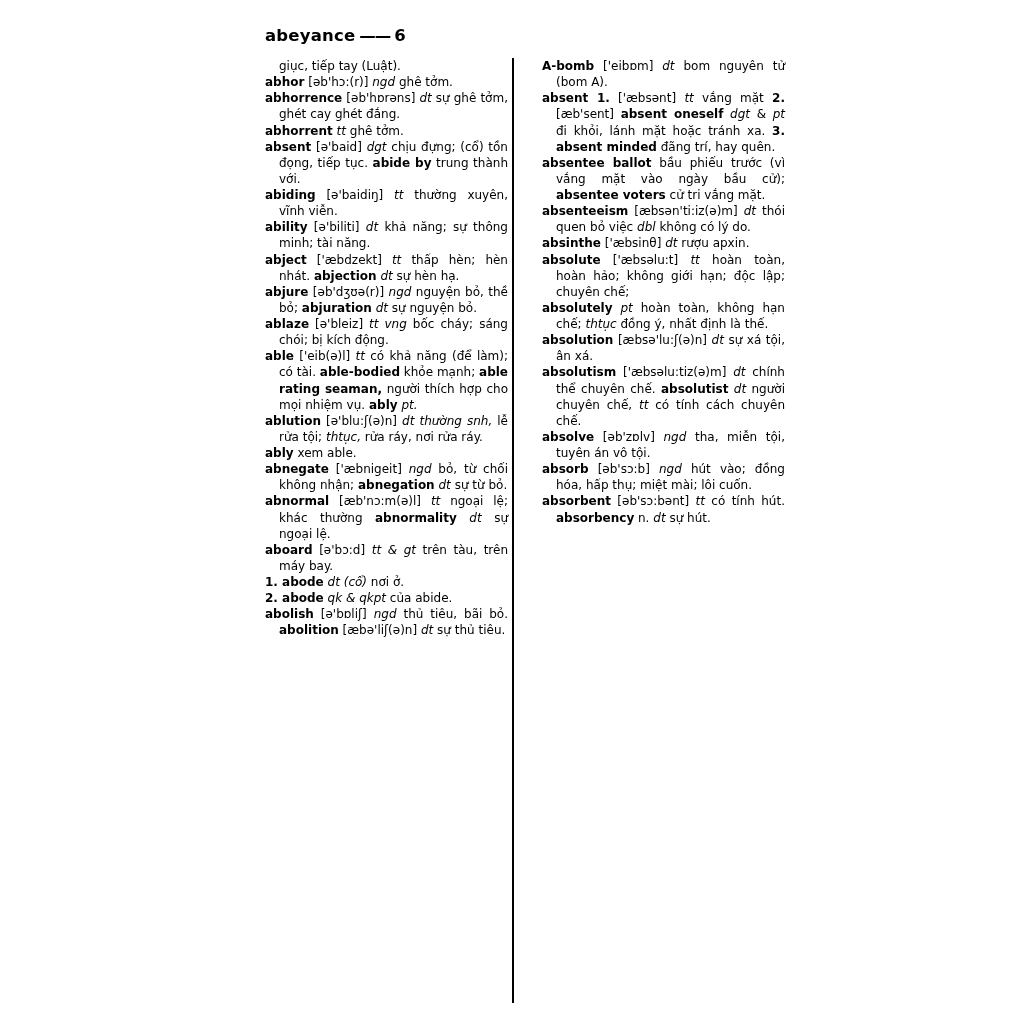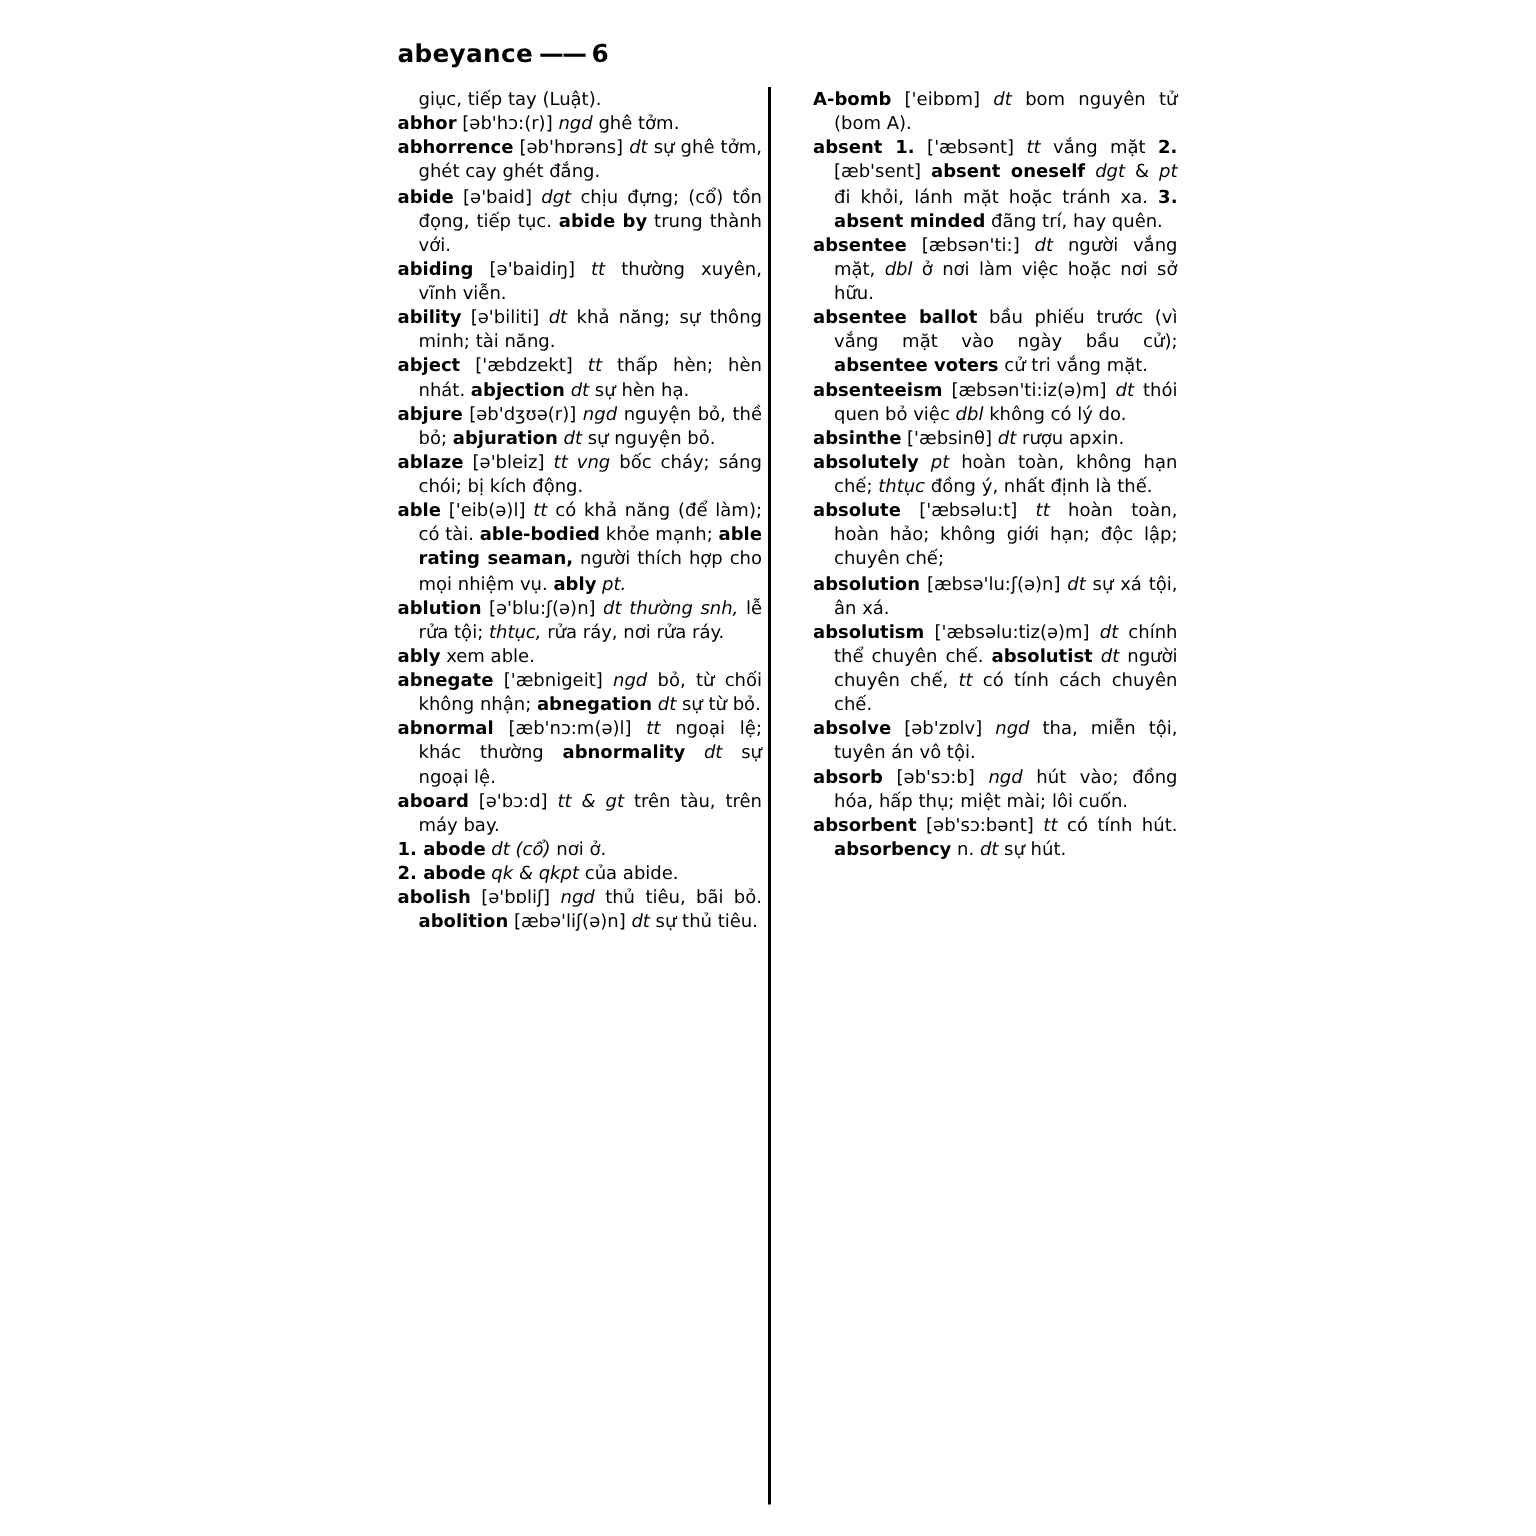--- a/index.html
+++ b/index.html
@@ -95,45 +95,45 @@
     <span>abeyance</span><span class="dashes">——</span><span>6</span>
   </div>
 
   <div class="divider"></div>
 
   <div class="columns">
     <div class="col col-left" id="col-left">
         <p class="entry cont"><span>giục, tiếp tay (Luật).</span></p>
         <p class="entry hang"><span class="hw">abhor</span> <span class="ipa">[əb'hɔ:(r)]</span> <span class="it">ngd</span> <span>ghê tởm.</span></p>
         <p class="entry hang"><span class="hw">abhorrence</span> <span class="ipa">[əb'hɒrəns]</span> <span class="it">dt</span> <span>sự ghê tởm, ghét cay ghét đắng.</span></p>
-        <p class="entry hang"><span class="hw">abide</span> <span class="ipa">[ə'baid]</span> <span class="it">dgt</span> <span>chịu đựng; (cổ) tồn đọng, tiếp tục. <b>abide by</b> trung thành với.</span></p>
+        <p class="entry hang"><span class="hw">abhorrent</span> <span class="it">tt</span> <span>ghê tởm.</span></p>
+        <p class="entry hang"><span class="hw">absent</span> <span class="ipa">[ə'baid]</span> <span class="it">dgt</span> <span>chịu đựng; (cổ) tồn đọng, tiếp tục. <b>abide by</b> trung thành với.</span></p>
         <p class="entry hang"><span class="hw">abiding</span> <span class="ipa">[ə'baidiŋ]</span> <span class="it">tt</span> <span>thường xuyên, vĩnh viễn.</span></p>
         <p class="entry hang"><span class="hw">ability</span> <span class="ipa">[ə'biliti]</span> <span class="it">dt</span> <span>khả năng; sự thông minh; tài năng.</span></p>
         <p class="entry hang"><span class="hw">abject</span> <span class="ipa">['æbdzekt]</span> <span class="it">tt</span> <span>thấp hèn; hèn nhát. <b>abjection</b> <i>dt</i> sự hèn hạ.</span></p>
         <p class="entry hang"><span class="hw">abjure</span> <span class="ipa">[əb'dʒʊə(r)]</span> <span class="it">ngd</span> <span>nguyện bỏ, thề bỏ; <b>abjuration</b> <i>dt</i> sự nguyện bỏ.</span></p>
         <p class="entry hang"><span class="hw">ablaze</span> <span class="ipa">[ə'bleiz]</span> <span class="it">tt vng</span> <span>bốc cháy; sáng chói; bị kích động.</span></p>
         <p class="entry hang"><span class="hw">able</span> <span class="ipa">['eib(ə)l]</span> <span class="it">tt</span> <span>có khả năng (để làm); có tài. <b>able-bodied</b> khỏe mạnh; <b>able rating seaman,</b> người thích hợp cho mọi nhiệm vụ. <b>ably</b> <i>pt.</i></span></p>
         <p class="entry hang"><span class="hw">ablution</span> <span class="ipa">[ə'blu:ʃ(ə)n]</span> <span class="it">dt</span> <span><i>thường snh,</i> lễ rửa tội; <i>thtục,</i> rửa ráy, nơi rửa ráy.</span></p>
         <p class="entry hang"><span class="hw">ably</span> <span>xem able.</span></p>
         <p class="entry hang"><span class="hw">abnegate</span> <span class="ipa">['æbnigeit]</span> <span class="it">ngd</span> <span>bỏ, từ chối không nhận; <b>abnegation</b> <i>dt</i> sự từ bỏ.</span></p>
         <p class="entry hang"><span class="hw">abnormal</span> <span class="ipa">[æb'nɔ:m(ə)l]</span> <span class="it">tt</span> <span>ngoại lệ; khác thường <b>abnormality</b> <i>dt</i> sự ngoại lệ.</span></p>
         <p class="entry hang"><span class="hw">aboard</span> <span class="ipa">[ə'bɔ:d]</span> <span class="it">tt &amp; gt</span> <span>trên tàu, trên máy bay.</span></p>
         <p class="entry hang"><span class="hw">1. abode</span> <span class="it">dt</span> <span><i>(cổ)</i> nơi ở.</span></p>
         <p class="entry hang"><span class="hw">2. abode</span> <span class="it">qk &amp; qkpt</span> <span>của abide.</span></p>
         <p class="entry hang"><span class="hw">abolish</span> <span class="ipa">[ə'bɒliʃ]</span> <span class="it">ngd</span> <span>thủ tiêu, bãi bỏ. <b>abolition</b> [æbə'liʃ(ə)n] <i>dt</i> sự thủ tiêu.</span></p>
       </div>
     <div class="col col-right" id="col-right">
         <p class="entry hang"><span class="hw">A-bomb</span> <span class="ipa">['eibɒm]</span> <span class="it">dt</span> <span>bom nguyên tử (bom A).</span></p>
         <p class="entry hang"><span class="hw">absent 1.</span> <span class="ipa">['æbsənt]</span> <span class="it">tt</span> <span>vắng mặt <b>2.</b> [æb'sent] <b>absent oneself</b> <i>dgt</i> &amp; <i>pt</i> đi khỏi, lánh mặt hoặc tránh xa. <b>3. absent minded</b> đãng trí, hay quên.</span></p>
-        <p class="entry hang"><span class="hw">absentee</span> <span class="ipa">[æbsən'ti:]</span> <span class="it">dt</span> <span>người vắng mặt, <i>dbl</i> ở nơi làm việc hoặc nơi sở hữu.</span></p>
         <p class="entry hang"><span class="hw">absentee ballot</span> <span>bầu phiếu trước (vì vắng mặt vào ngày bầu cử); <b>absentee voters</b> cử tri vắng mặt.</span></p>
         <p class="entry hang"><span class="hw">absenteeism</span> <span class="ipa">[æbsən'ti:iz(ə)m]</span> <span class="it">dt</span> <span>thói quen bỏ việc <i>dbl</i> không có lý do.</span></p>
         <p class="entry hang"><span class="hw">absinthe</span> <span class="ipa">['æbsinθ]</span> <span class="it">dt</span> <span>rượu apxin.</span></p>
+        <p class="entry hang"><span class="hw">absolute</span> <span class="ipa">['æbsəlu:t]</span> <span class="it">tt</span> <span>hoàn toàn, hoàn hảo; không giới hạn; độc lập; chuyên chế;</span></p>
         <p class="entry hang"><span class="hw">absolutely</span> <span class="it">pt</span> <span>hoàn toàn, không hạn chế; <i>thtục</i> đồng ý, nhất định là thế.</span></p>
-        <p class="entry hang"><span class="hw">absolute</span> <span class="ipa">['æbsəlu:t]</span> <span class="it">tt</span> <span>hoàn toàn, hoàn hảo; không giới hạn; độc lập; chuyên chế;</span></p>
         <p class="entry hang"><span class="hw">absolution</span> <span class="ipa">[æbsə'lu:ʃ(ə)n]</span> <span class="it">dt</span> <span>sự xá tội, ân xá.</span></p>
         <p class="entry hang"><span class="hw">absolutism</span> <span class="ipa">['æbsəlu:tiz(ə)m]</span> <span class="it">dt</span> <span>chính thể chuyên chế. <b>absolutist</b> <i>dt</i> người chuyên chế, <i>tt</i> có tính cách chuyên chế.</span></p>
         <p class="entry hang"><span class="hw">absolve</span> <span class="ipa">[əb'zɒlv]</span> <span class="it">ngd</span> <span>tha, miễn tội, tuyên án vô tội.</span></p>
         <p class="entry hang"><span class="hw">absorb</span> <span class="ipa">[əb'sɔ:b]</span> <span class="it">ngd</span> <span>hút vào; đồng hóa, hấp thụ; miệt mài; lôi cuốn.</span></p>
         <p class="entry hang"><span class="hw">absorbent</span> <span class="ipa">[əb'sɔ:bənt]</span> <span class="it">tt</span> <span>có tính hút. <b>absorbency</b> n. <i>dt</i> sự hút.</span></p>
       </div>
   </div>
 
 </div>
 

